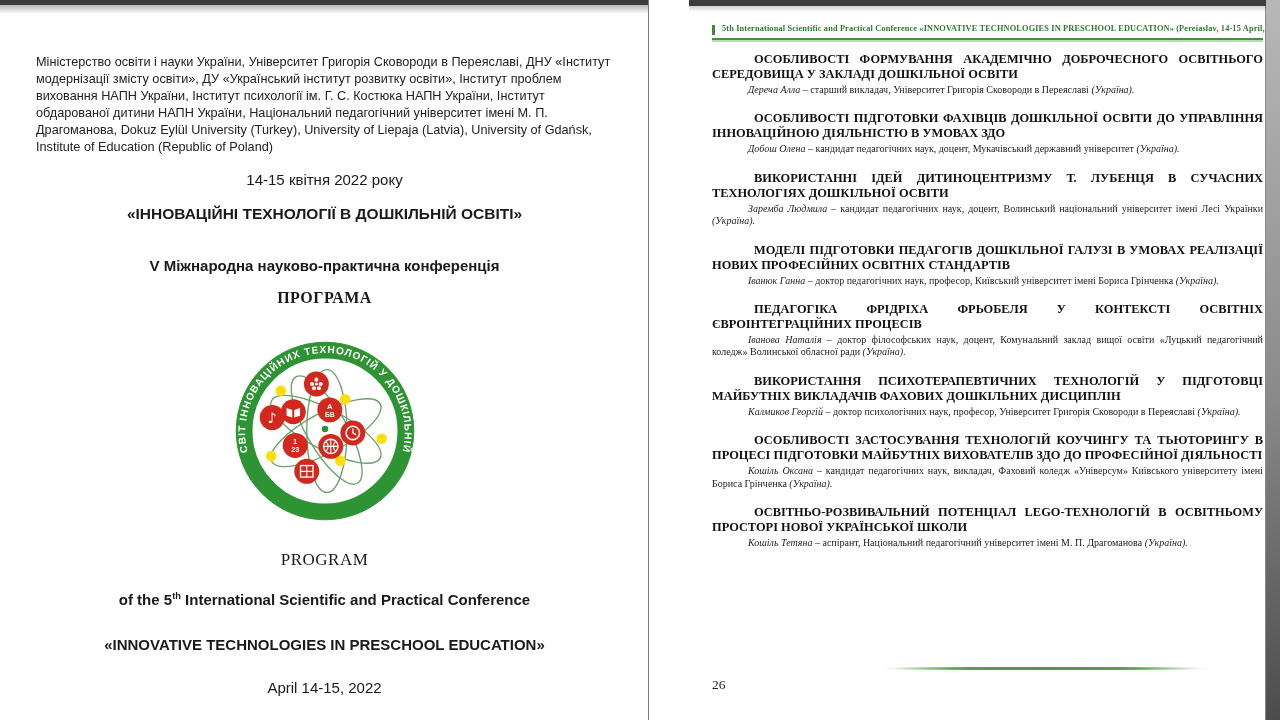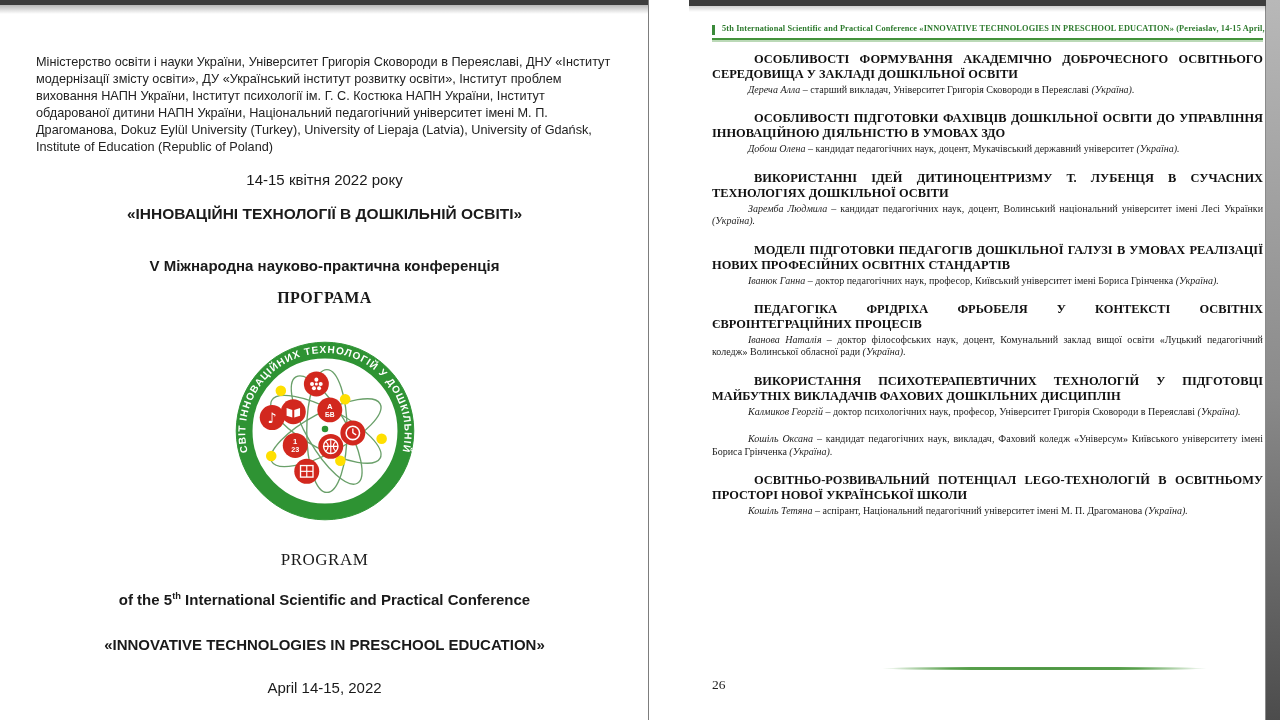--- a/index.html
+++ b/index.html
@@ -225,20 +225,21 @@
     <p class="sec-title">ПЕДАГОГІКА ФРІДРІХА ФРЬОБЕЛЯ У КОНТЕКСТІ ОСВІТНІХ ЄВРОІНТЕГРАЦІЙНИХ ПРОЦЕСІВ</p>
     <p class="sec-speaker"><span class="it">Іванова Наталія</span><span> – доктор філософських наук, доцент, Комунальний заклад вищої освіти «Луцький педагогічний коледж» Волинської обласної ради </span><span class="it">(Україна).</span></p>
   </div>
 
   <div class="sec">
     <p class="sec-title">ВИКОРИСТАННЯ ПСИХОТЕРАПЕВТИЧНИХ ТЕХНОЛОГІЙ У ПІДГОТОВЦІ МАЙБУТНІХ ВИКЛАДАЧІВ ФАХОВИХ ДОШКІЛЬНИХ ДИСЦИПЛІН</p>
     <p class="sec-speaker"><span class="it">Калмиков Георгій</span><span> – доктор психологічних наук, професор, Університет Григорія Сковороди в Переяславі </span><span class="it">(Україна).</span></p>
   </div>
 
   <div class="sec">
+    <p class="sec-title">ОСОБЛИВОСТІ ЗАСТОСУВАННЯ ТЕХНОЛОГІЙ КОУЧИНГУ ТА ТЬЮТОРИНГУ В ПРОЦЕСІ ПІДГОТОВКИ МАЙБУТНІХ ВИХОВАТЕЛІВ ЗДО ДО ПРОФЕСІЙНОЇ ДІЯЛЬНОСТІ</p>
     <p class="sec-speaker"><span class="it">Кошіль Оксана</span><span> – кандидат педагогічних наук, викладач, Фаховий коледж «Універсум» Київського університету імені Бориса Грінченка </span><span class="it">(Україна).</span></p>
   </div>
 
   <div class="sec">
     <p class="sec-title">ОСВІТНЬО-РОЗВИВАЛЬНИЙ ПОТЕНЦІАЛ LEGO-ТЕХНОЛОГІЙ В ОСВІТНЬОМУ ПРОСТОРІ НОВОЇ УКРАЇНСЬКОЇ ШКОЛИ</p>
     <p class="sec-speaker"><span class="it">Кошіль Тетяна</span><span> – аспірант, Національний педагогічний університет імені М. П. Драгоманова </span><span class="it">(Україна).</span></p>
   </div>
 </div>
 
     <div class="rp-footer-line"></div>

